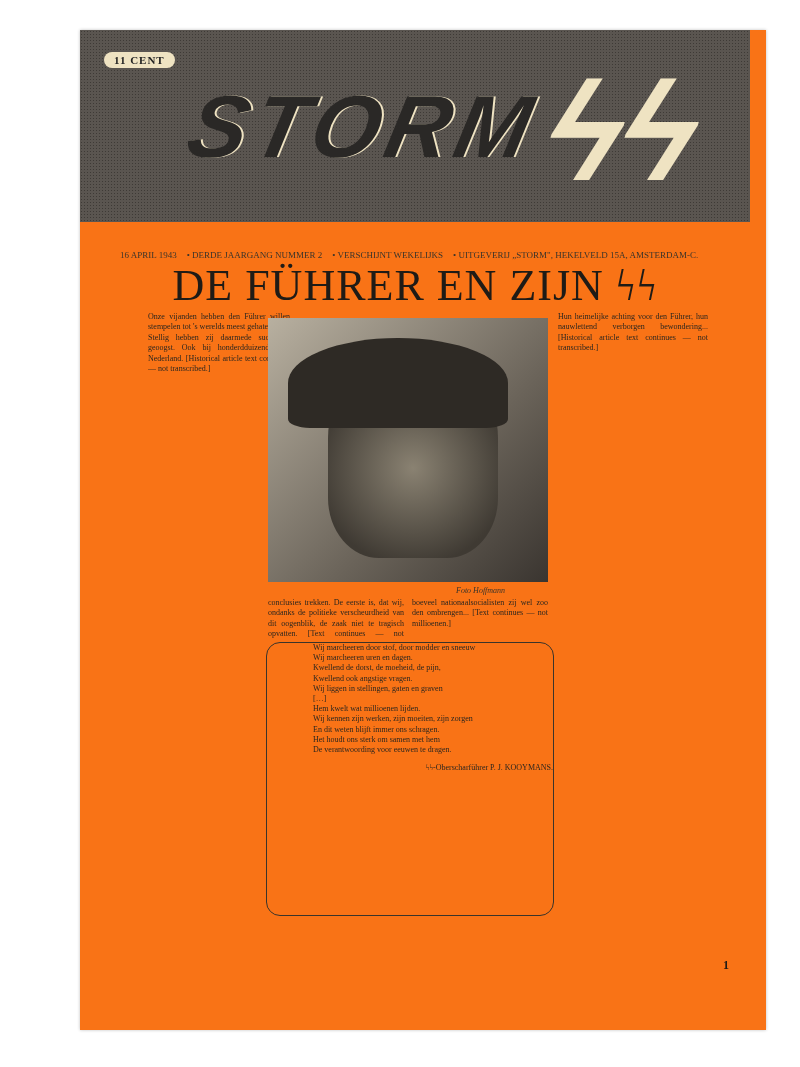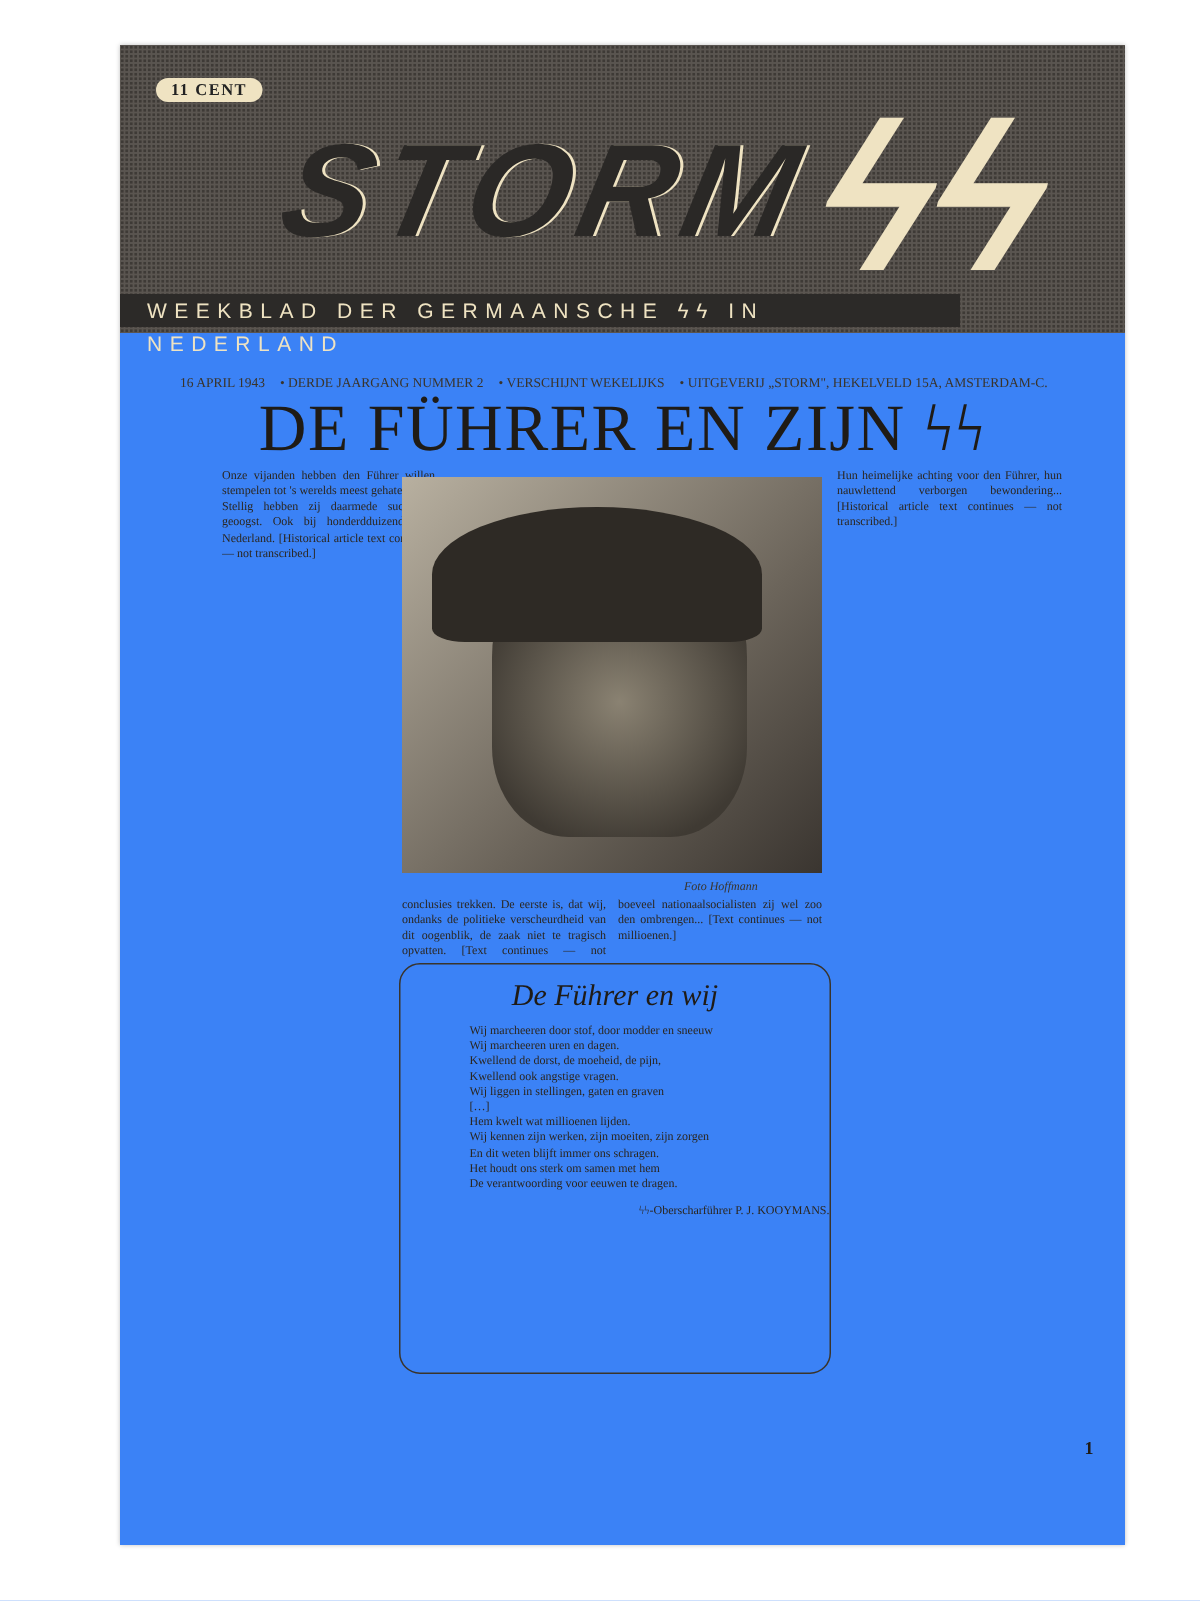--- a/index.html
+++ b/index.html
@@ -1,17 +1,17 @@
 <!DOCTYPE html>
 <html><head>
 <meta charset="utf-8">
 <style>
   html,body{margin:0;padding:0;background:#ffffff;}
   body{width:800px;height:1067px;position:relative;overflow:hidden;font-family:"Liberation Serif",serif;}
-  .paper{position:absolute;left:80px;top:30px;width:670px;height:1000px;background:#3b82f6;box-shadow:0 0 3px rgba(0,0,0,.25);}
+  .paper{position:absolute;left:80px;top:30px;width:670px;height:1000px;background:#f97316;box-shadow:0 0 3px rgba(0,0,0,.25);padding-left:16px;}
   .masthead{position:absolute;left:0;top:0;width:670px;height:192px;background:#5a5550;
     background-image:radial-gradient(#3e3a36 1px,transparent 1px);background-size:3px 3px;}
   .price{position:absolute;left:24px;top:22px;background:#efe3c2;color:#222;font:bold 11px "Liberation Serif",serif;padding:2px 10px;border-radius:10px;letter-spacing:1px;}
   .title{position:absolute;left:110px;top:46px;font:italic bold 88px "Liberation Sans",sans-serif;color:#2a2826;letter-spacing:6px;text-shadow:2px 0 0 #efe3c2;transform:skewX(-12deg);}
   .runes{position:absolute;left:470px;top:32px;font:bold 140px "Liberation Sans",sans-serif;color:#efe3c2;line-height:1;transform:skewX(-15deg);}
   .subtitle{position:absolute;left:0;top:166px;width:560px;height:22px;background:#2c2a28;color:#efe3c2;font:14px "Liberation Sans",sans-serif;letter-spacing:5px;padding-left:18px;line-height:22px;box-sizing:border-box;}
   .meta{position:absolute;left:40px;top:200px;width:600px;font:9px "Liberation Serif",serif;color:#3a342b;white-space:nowrap;margin-top:20px;}
   .meta span{margin-right:10px;}
   .headline{position:absolute;left:20px;top:230px;width:630px;text-align:center;font:44px "Liberation Serif",serif;color:#1f1b16;letter-spacing:1px;}
   .col{position:absolute;font:8px "Liberation Serif",serif;color:#2b261f;line-height:10.4px;text-align:justify;overflow:hidden;}
@@ -26,21 +26,20 @@
   .pageno{position:absolute;left:643px;top:928px;font:bold 12px "Liberation Serif",serif;color:#1f1b16;}
 </style>
 </head>
 <body>
 
 <div class="paper">
   <div class="masthead">
     <div class="price">11 CENT</div>
     <div class="title">STORM</div>
     <div class="runes">ϟϟ</div>
-    <div class="subtitle">WEEKBLAD DER GERMAANSCHE ϟϟ IN NEDERLAND</div>
   </div>
 
   <div class="meta">
     <span>16 APRIL 1943</span>•
     <span>DERDE JAARGANG NUMMER 2</span>•
     <span>VERSCHIJNT WEKELIJKS</span>•
     <span>UITGEVERIJ „STORM", HEKELVELD 15A, AMSTERDAM-C.</span>
   </div>
 
   <div class="headline">DE FÜHRER EN ZIJN ϟϟ MANNEN</div>
@@ -50,21 +49,20 @@
   <div class="photo">
     <div class="face"></div>
     <div class="cap"></div>
   </div>
   <div class="credit">Foto Hoffmann</div>
 
   <div class="col" style="left:188px;top:568px;width:136px;height:40px;">conclusies trekken. De eerste is, dat wij, ondanks de politieke verscheurdheid van dit oogenblik, de zaak niet te tragisch opvatten. [Text continues — not transcribed.]</div>
   <div class="col" style="left:332px;top:568px;width:136px;height:40px;">boeveel nationaalsocialisten zij wel zoo den ombrengen... [Text continues — not millioenen.]</div>
 
   <div class="poem">
-    <h3>De Führer en wij</h3>
     <div class="lines">
       <div>Wij marcheeren door stof, door modder en sneeuw</div>
       <div>Wij marcheeren uren en dagen.</div>
       <div>Kwellend de dorst, de moeheid, de pijn,</div>
       <div>Kwellend ook angstige vragen.</div>
       <div>Wij liggen in stellingen, gaten en graven</div>
       <div>[…]</div>
       <div>Hem kwelt wat millioenen lijden.</div>
       <div>Wij kennen zijn werken, zijn moeiten, zijn zorgen</div>
       <div>En dit weten blijft immer ons schragen.</div>

